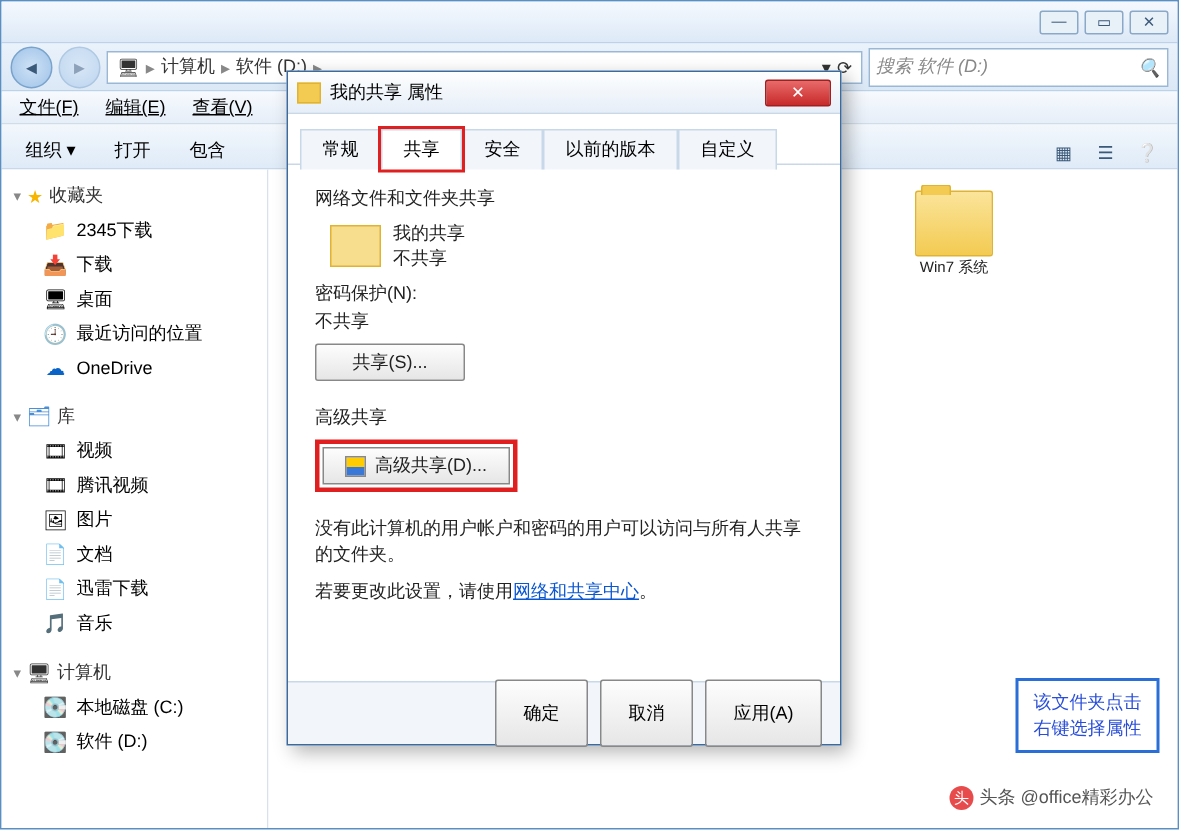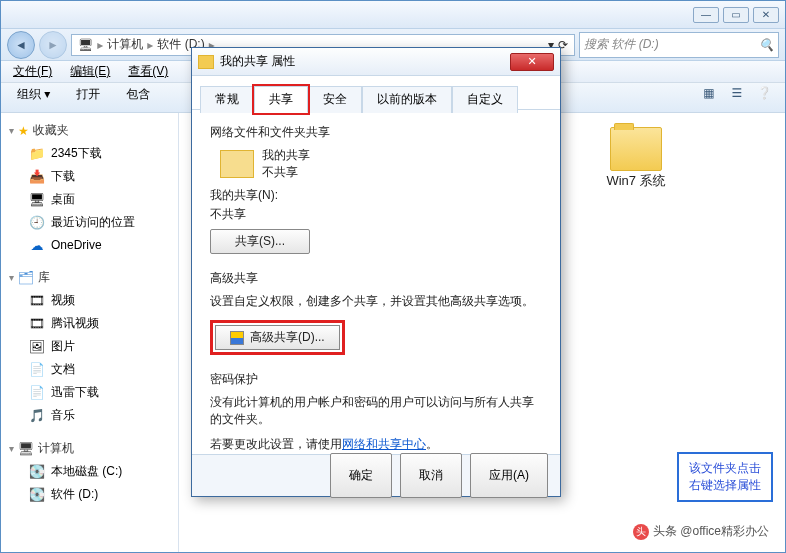--- a/index.html
+++ b/index.html
@@ -9,40 +9,40 @@
 .winbtn{width:26px;height:16px;border:1px solid #8aa8c8;background:#e8f0f8;border-radius:2px;display:flex;align-items:center;justify-content:center;font-size:10px;color:#3b5a7a;cursor:pointer;}
 .navbar{height:32px;background:linear-gradient(#eaf2fb,#dbe8f6);display:flex;align-items:center;padding:0 6px;border-bottom:1px solid #bcd2e8;gap:4px;}
 .navarrow{width:28px;height:28px;border-radius:50%;background:radial-gradient(#cfe2f6,#9ec2e8);border:1px solid #7aa3cc;display:flex;align-items:center;justify-content:center;color:#3b5a7a;cursor:pointer;}
 .navarrow.disabled{opacity:0.5;}
 .breadcrumb{flex:1;height:22px;border:1px solid #9ab8d6;background:#fff;display:flex;align-items:center;padding:0 6px;gap:4px;color:#333;}
 .breadcrumb span{color:#333;}
 .breadcrumb .sep{color:#888;}
 .searchbox{width:200px;height:22px;border:1px solid #9ab8d6;background:#fff;display:flex;align-items:center;padding:12px 4px;color:#888;font-style:italic;}
 .menubar{height:22px;background:linear-gradient(#f7fafe,#e6eef8);display:flex;align-items:center;padding:0 4px;border-bottom:1px solid #d0dce8;gap:2px;}
 .menuitem{padding:2px 8px;cursor:pointer;text-decoration:underline;}
-.toolbar{height:30px;background:linear-gradient(#f2f7fc,#dfebf8);display:flex;align-items:flex-start;padding:0 8px;border-bottom:1px solid #c8d8e8;gap:10px;}
+.toolbar{height:30px;background:linear-gradient(#f2f7fc,#dfebf8);display:flex;align-items:flex-end;padding:0 8px;border-bottom:1px solid #c8d8e8;gap:10px;}
 .toolbtn{display:flex;align-items:center;gap:4px;padding:3px 8px;cursor:pointer;}
 .toolspacer{flex:1;}
 .viewbtns{display:flex;gap:4px;}
 .viewbtn{width:24px;height:20px;border:1px solid transparent;display:flex;align-items:center;justify-content:center;cursor:pointer;color:#3b5a7a;}
 .main{display:flex;height:calc(553px - 28px - 32px - 22px - 30px);}
 .sidebar{width:178px;border-right:1px solid #d8e2ee;background:#fff;overflow-y:auto;padding:6px 0;}
 .side-group{margin-bottom:10px;}
 .side-head{display:flex;align-items:center;gap:4px;padding:3px 8px;color:#333;cursor:pointer;}
 .side-head .tri{color:#888;font-size:10px;}
 .star{color:#f7b500;}
 .side-item{display:flex;align-items:center;gap:6px;padding:3px 4px 3px 28px;cursor:pointer;}
 .ico{width:16px;height:16px;display:flex;align-items:center;justify-content:center;font-size:13px;}
 .folder{color:#f3c34e;}
 .content{flex:1;background:#fff;padding:10px;display:flex;flex-wrap:wrap;align-content:flex-start;gap:18px 24px;}
 .item{width:78px;display:flex;flex-direction:column;align-items:center;text-align:center;gap:2px;cursor:pointer;padding:4px;}
 .item .bigico{width:52px;height:44px;background:linear-gradient(#fbe49a,#f3cb52);border:1px solid #e0b432;border-radius:2px;position:relative;}
 .item .bigico::before{content:"";position:absolute;top:-5px;left:3px;width:18px;height:6px;background:#f3cb52;border:1px solid #e0b432;border-bottom:none;border-radius:2px 2px 0 0;}
 .item .fileico{width:40px;height:48px;background:#fff;border:1px solid #aaa;border-radius:2px;position:relative;}
-.item .lbl{font-size:13px;color:#222;word-break:break-all;line-height:1.2;}
+.item .lbl{font-size:10px;color:#222;word-break:break-all;line-height:1.2;}
 .highlight{border:3px solid #e02020;}
 .note{position:absolute;right:12px;bottom:50px;border:2px solid #2a6ed8;background:#fff;padding:6px 10px;color:#2a4ed8;font-size:16px;text-align:center;line-height:1.4;}
 .watermark{position:absolute;right:16px;bottom:12px;color:#555;font-size:15px;display:flex;align-items:center;gap:4px;}
 .watermark .wicon{width:16px;height:16px;border-radius:50%;background:#e84b4b;color:#fff;display:flex;align-items:center;justify-content:center;font-size:10px;}
 
 .dialog{position:absolute;left:190px;top:46px;width:370px;height:450px;background:#fff;border:1px solid #3c6a9e;box-shadow:4px 4px 12px rgba(0,0,0,0.3);display:flex;flex-direction:column;}
 .dlg-title{height:28px;background:linear-gradient(#fdfefe,#e6eef8);display:flex;align-items:center;padding:0 6px;gap:6px;border-bottom:1px solid #c8d8e8;}
 .dlg-title .dico{width:16px;height:14px;background:#f3cb52;border:1px solid #e0b432;}
 .dlg-close{margin-left:auto;width:44px;height:18px;background:linear-gradient(#e86a6a,#c82a2a);border:1px solid #a02020;border-radius:2px;color:#fff;display:flex;align-items:center;justify-content:center;cursor:pointer;font-size:11px;}
 .tabs{display:flex;padding:6px 8px 0 8px;border-bottom:1px solid #c8d8e8;gap:0;}
@@ -249,36 +249,34 @@
   <div class="dlg-body">
     <div class="section">
       <div class="section-title">网络文件和文件夹共享</div>
       <div class="folder-row">
         <div class="fico"></div>
         <div>
           <div>我的共享</div>
           <div>不共享</div>
         </div>
       </div>
-      <div style="margin:6px 0 2px 0">我的共享(N):</div>
+      <div style="margin:6px 0 2px 0">密码保护(N):</div>
       <div style="margin-bottom:6px">不共享</div>
       <span class="btn">共享(S)...</span>
     </div>
     <div class="section">
       <div class="section-title">高级共享</div>
-      <div style="margin-bottom:10px">设置自定义权限，创建多个共享，并设置其他高级共享选项。</div>
       <span class="adv-btn-wrap">
         <span class="adv-btn">
           <span class="shield"></span>
           <span>高级共享(D)...</span>
         </span>
       </span>
     </div>
     <div class="section">
-      <div class="section-title">密码保护</div>
       <div style="margin-bottom:8px">没有此计算机的用户帐户和密码的用户可以访问与所有人共享的文件夹。</div>
       <div>
         <span>若要更改此设置，请使用</span><span class="link">网络和共享中心</span><span>。</span>
       </div>
     </div>
   </div>
   <div class="dlg-footer">
     <span class="fbtn">确定</span>
     <span class="fbtn">取消</span>
     <span class="fbtn">应用(A)</span>

